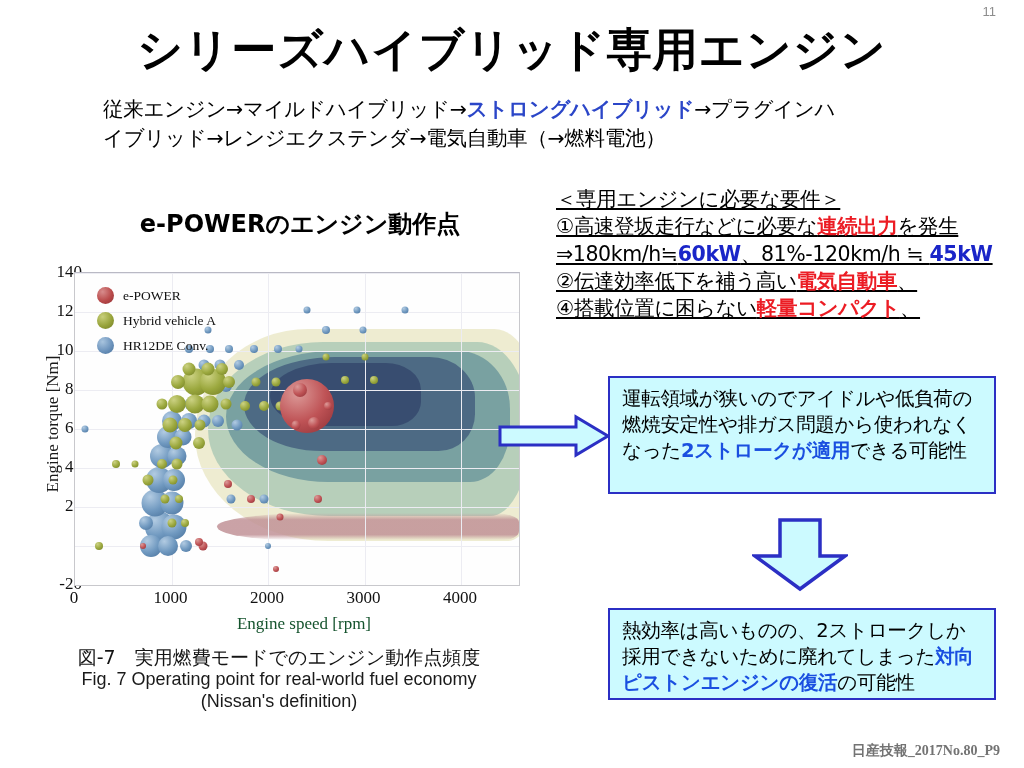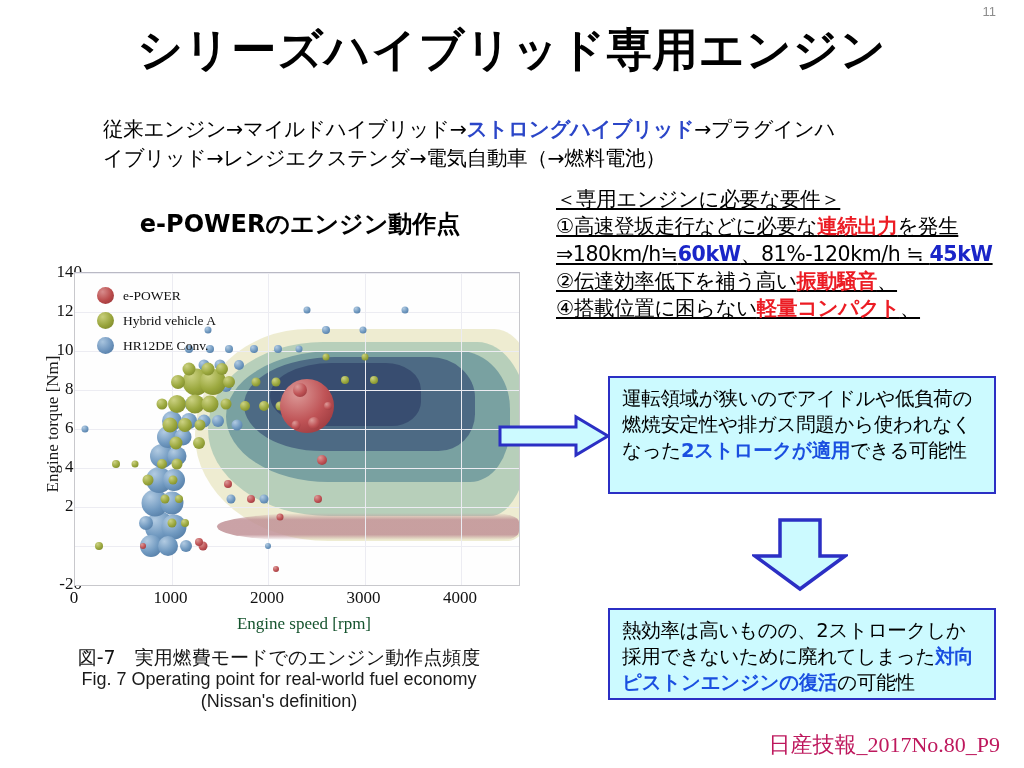--- a/index.html
+++ b/index.html
@@ -36,21 +36,20 @@
 
   
   .subtitle {
     position: absolute; left: 103px; top: 95px;
     width: 830px;
     font-size: 20.5px;
     line-height: 1.42;
     font-family: "DejaVu Sans", sans-serif;
     color: #000;
     letter-spacing: -0.3px;
-    margin-top: 20px;
   }
   .subtitle .hl-blue { color: #2b46c8; font-weight: 700; }
 
   
   .chart-heading {
     position: absolute; left: 95px; top: 208px;
     width: 410px; text-align: center;
     font-size: 24px; font-weight: 700;
     font-family: "DejaVu Sans", sans-serif;
   }
@@ -201,23 +200,23 @@
     position: absolute;
     left: 752px; top: 518px;
     width: 96px; height: 74px;
   }
 
   
   .footer {
     position: absolute;
     right: 24px; bottom: 8px;
     font-family: "Liberation Serif", serif;
-    font-size: 22px;
-    color: #be185d;
-    font-weight: 400;
+    font-size: 14px;
+    color: #737373;
+    font-weight: 700;
   }
 </style>
 </head>
 <body>
 
 <div class="slide">
 
   <div class="page-num">11</div>
 
   <div class="slide-title">シリーズハイブリッド専用エンジン</div>
@@ -387,21 +386,21 @@
     <div class="cap-jp">図-7　実用燃費モードでのエンジン動作点頻度</div>
     <div class="cap-en">Fig. 7   Operating point for real-world fuel economy</div>
     <div class="cap-en">(Nissan's definition)</div>
   </div>
 
   <div class="req-list">
     <div class="line">＜専用エンジンに必要な要件＞</div>
     <div id="req-items">
         <div class="line"><span>①高速登坂走行などに必要な</span><span class="r">連続出力</span><span>を発生</span></div>
         <div class="line"><span>⇒180km/h≒</span><span class="b">60kW</span><span>、81%-120km/h ≒ </span><span class="b">45kW</span></div>
-        <div class="line"><span>②伝達効率低下を補う高い</span><span class="r">振動騒音</span><span>、</span></div>
+        <div class="line"><span>②伝達効率低下を補う高い</span><span class="r">電気自動車</span><span>、</span></div>
         <div class="line"><span>④搭載位置に困らない</span><span class="r">軽量コンパクト</span><span>、</span></div>
       </div>
   </div>
 
   <svg class="arrow-right" viewBox="0 0 112 44">
     <polygon points="2,13 78,13 78,3 110,22 78,41 78,31 2,31" fill="#ccfaff" stroke="#2b2fc4" stroke-width="3" stroke-linejoin="miter"></polygon>
   </svg>
 
   <div class="callout callout-1">
     <span id="callout1"><span>運転領域が狭いのでアイドルや低負荷の燃焼安定性や排ガス問題から使われなくなった</span><span class="b">2ストロークが適用</span><span>できる可能性</span></span>

